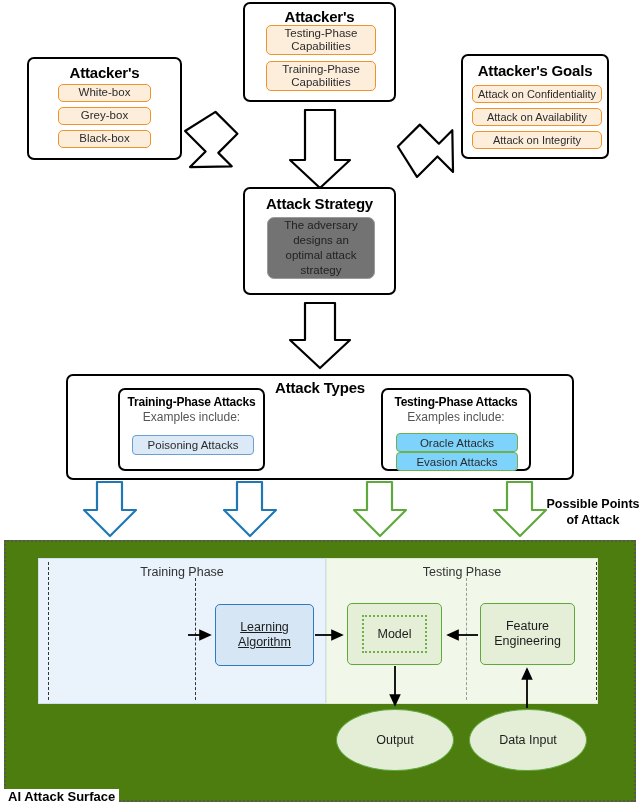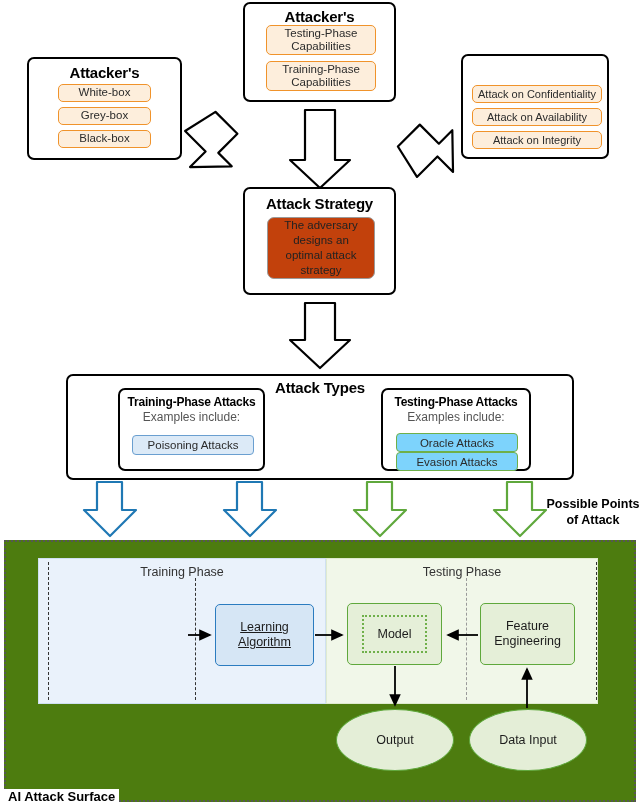--- a/index.html
+++ b/index.html
@@ -67,21 +67,21 @@
     font-size: 11.5px;
     color: #2b2b2b;
     text-align: center;
     display: flex;
     align-items: center;
     justify-content: center;
   }
   
   .note-grey {
     border: 1.4px solid #9a9a9a;
-    background: #c2410c;
+    background: #737373;
     border-radius: 7px;
     font-size: 11.5px;
     color: #222;
     text-align: center;
     display: flex;
     align-items: center;
     justify-content: center;
     line-height: 1.3;
     padding: 2px 6px;
   }
@@ -214,20 +214,21 @@
     <div class="abs pill-orange" style="left:29px; top:71px; width:93px; height:18px;">Black-box</div>
   </div>
 
   <div class="abs group-box" style="left:243px; top:2px; width:153px; height:100px;">
     <div class="group-title" style="margin-top:4px;">Attacker's Capabilities</div>
     <div class="abs pill-orange" style="left:21px; top:21px; width:110px; height:30px; padding:0 4px;">Testing-Phase Capabilities</div>
     <div class="abs pill-orange" style="left:21px; top:57px; width:110px; height:30px; padding:0 4px;">Training-Phase Capabilities</div>
   </div>
 
   <div class="abs group-box" style="left:461px; top:54px; width:148px; height:105px;">
+    <div class="group-title" style="margin-top:6px;">Attacker's Goals</div>
     <div class="abs pill-orange" style="left:9px; top:29px; width:130px; height:18px; font-size:11px;">Attack on Confidentiality</div>
     <div class="abs pill-orange" style="left:9px; top:52px; width:130px; height:18px; font-size:11px;">Attack on Availability</div>
     <div class="abs pill-orange" style="left:9px; top:75px; width:130px; height:18px; font-size:11px;">Attack on Integrity</div>
   </div>
 
   <div class="abs group-box" style="left:243px; top:187px; width:153px; height:108px;">
     <div class="group-title" style="margin-top:6px;">Attack Strategy</div>
     <div class="abs note-grey" style="left:22px; top:28px; width:108px; height:62px;">The adversary designs an optimal attack strategy</div>
   </div>
 

